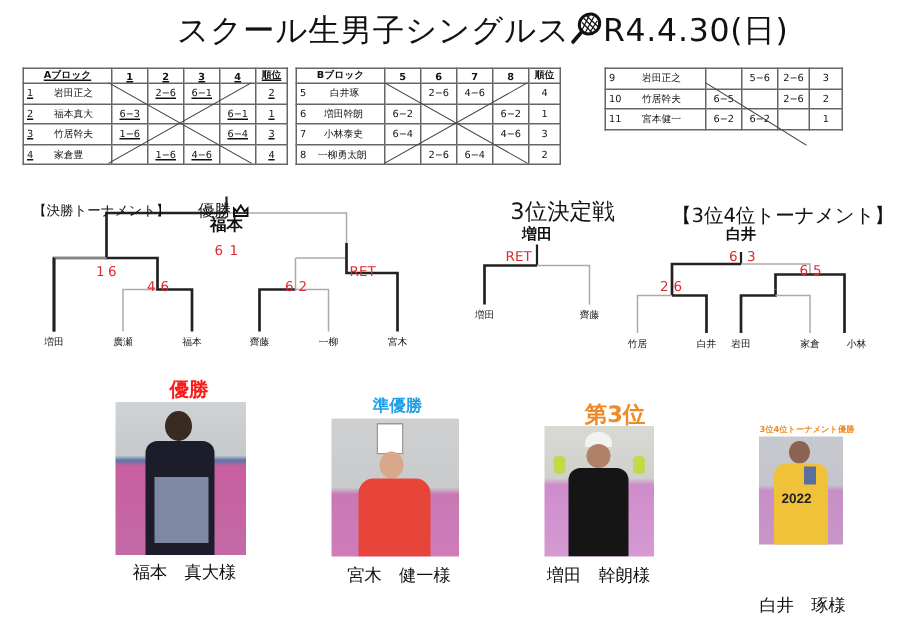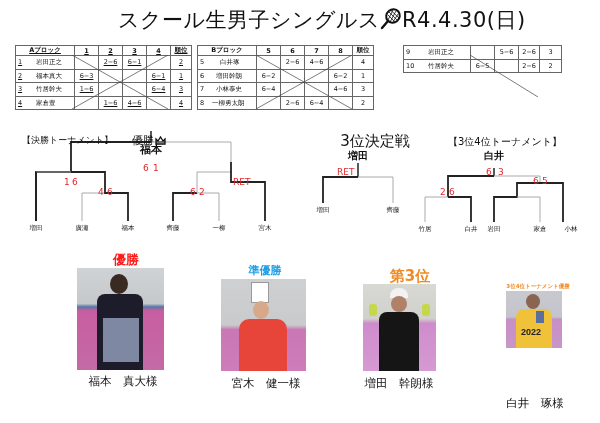--- a/index.html
+++ b/index.html
@@ -162,20 +162,27 @@
     <td>2−6</td>
     <td>3</td>
   </tr>
   <tr>
     <td class="num"><span>10</span><span style="position:absolute;left:24px">竹居幹夫</span></td>
     <td>6−5</td>
     <td></td>
     <td>2−6</td>
     <td>2</td>
   </tr>
+  <tr>
+    <td class="num"><span>11</span><span style="position:absolute;left:24px">宮本健一</span></td>
+    <td>6−2</td>
+    <td>6−2</td>
+    <td></td>
+    <td>1</td>
+  </tr>
 </tbody>
   </table>
 <svg class="diag" style="left:470px;top:55px" width="68" height="42">
     <line x1="0" y1="0" x2="68" y2="42" stroke="#444" stroke-width="0.7"></line>
   </svg>
 
 <svg class="br" width="600" height="423">
   <g fill="none" stroke-linejoin="miter">
 
     <line x1="151" y1="131" x2="151" y2="142" stroke="#222" stroke-width="1.5"></line>
@@ -233,21 +240,21 @@
 <div class="abs name" style="left:173px;top:224px">齊藤</div>
 <div class="abs name" style="left:219px;top:224px">一柳</div>
 <div class="abs name" style="left:265px;top:224px">宮木</div>
 
 <div class="abs" style="left:375px;top:132px;font-size:15px;white-space:nowrap;transform:translateX(-50%)">3位決定戦</div>
 <div class="abs winner" style="left:358px;top:149px">増田</div>
 <div class="abs score" style="left:337px;top:167px">RET</div>
 <div class="abs name" style="left:323px;top:206px">増田</div>
 <div class="abs name" style="left:393px;top:206px">齊藤</div>
 
-<div class="abs" style="left:448px;top:135px;font-size:10px;white-space:nowrap">【3位4位トーナメント】</div>
+<div class="abs" style="left:448px;top:135px;font-size:13px;white-space:nowrap">【3位4位トーナメント】</div>
 <div class="abs winner" style="left:494px;top:149px">白井</div>
 <div class="abs score" style="left:486px;top:167px">6</div>
 <div class="abs score" style="left:498px;top:167px">3</div>
 <div class="abs score" style="left:440px;top:187px">2</div>
 <div class="abs score" style="left:449px;top:187px">6</div>
 <div class="abs score" style="left:533px;top:176px">6</div>
 <div class="abs score" style="left:542px;top:176px">5</div>
 
 <div class="abs name" style="left:425px;top:225px">竹居</div>
 <div class="abs name" style="left:471px;top:225px">白井</div>
@@ -275,19 +282,19 @@
 <div class="photo" style="left:363px;top:284px;width:73px;height:87px;background:linear-gradient(#d9d9d4 0%,#d0d0cc 40%,#cf8ccc 45%,#d59ad2 100%)">
   <div class="abs" style="left:27px;top:4px;width:18px;height:10px;border-radius:8px 8px 0 0;background:#f2f2f2"></div>
   <div class="abs" style="left:28px;top:12px;width:16px;height:16px;border-radius:50%;background:#b08068"></div>
   <div class="abs" style="left:16px;top:28px;width:40px;height:59px;background:#151515;border-radius:8px 8px 0 0"></div>
   <div class="abs" style="left:6px;top:20px;width:8px;height:12px;background:#c6d84a;border-radius:3px"></div>
   <div class="abs" style="left:59px;top:20px;width:8px;height:12px;background:#c6d84a;border-radius:3px"></div>
 </div>
 <div class="abs caption" style="left:399px;top:376px">増田　幹朗様</div>
 
 <div class="abs award" style="left:538px;top:283px;font-size:5.5px;color:#f08a24">3位4位トーナメント優勝</div>
-<div class="photo" style="left:506px;top:291px;width:56px;height:57px;background:linear-gradient(#c8c9cf 0%,#c4c5cc 45%,#c78fc6 50%,#c896c8 100%)">
+<div class="photo" style="left:506px;top:291px;width:56px;height:72px;background:linear-gradient(#c8c9cf 0%,#c4c5cc 45%,#c78fc6 50%,#c896c8 100%)">
   <div class="abs" style="left:20px;top:3px;width:14px;height:15px;border-radius:50%;background:#8a6450"></div>
   <div class="abs" style="left:10px;top:18px;width:36px;height:55px;background:#f0c23a;border-radius:8px 8px 0 0"></div>
   <div class="abs" style="left:30px;top:20px;width:8px;height:12px;background:#5a6ea0"></div>
   <div class="abs" style="left:15px;top:36px;font-size:9px;font-weight:bold;color:#222;font-family:'Liberation Sans',sans-serif">2022</div>
 </div>
 <div class="abs caption" style="left:535px;top:396px">白井　琢様</div>
 
 </body></html>

